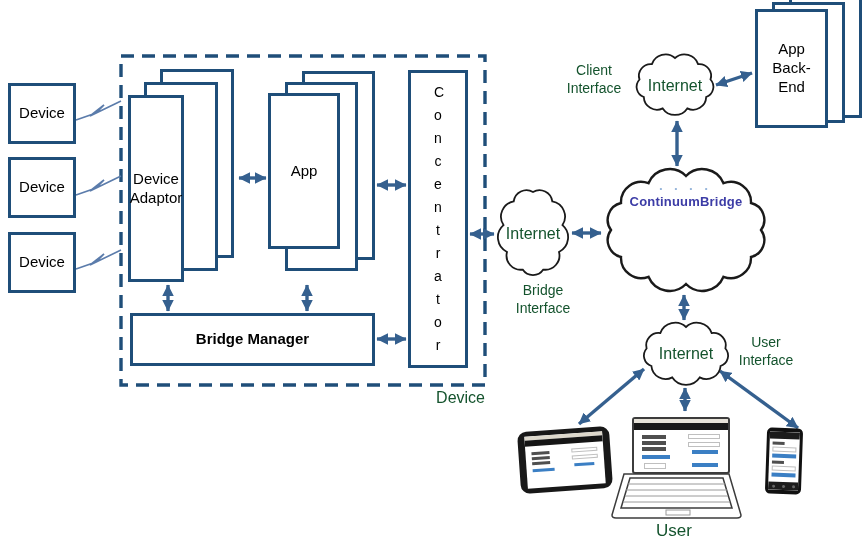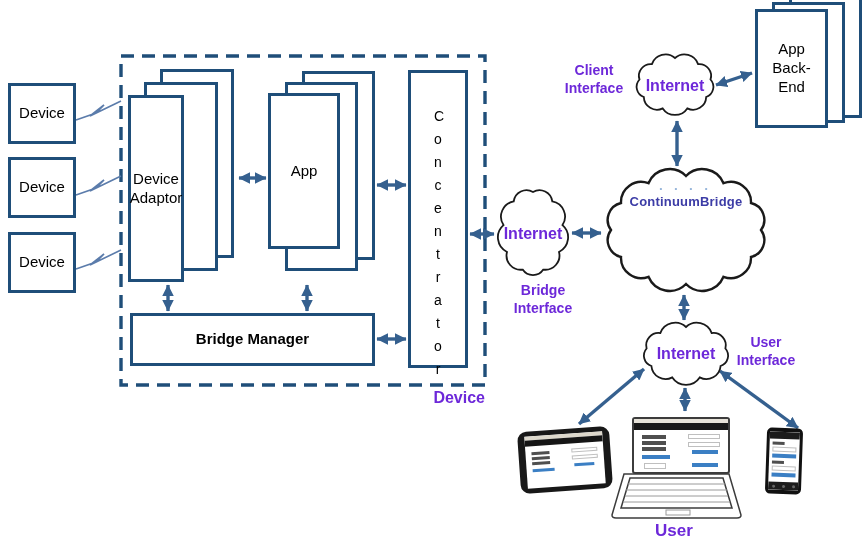--- a/index.html
+++ b/index.html
@@ -1,23 +1,23 @@
 <!DOCTYPE html>
 <html style="--box-border: #1F4E79; --arrow: #35608F; --cloud-outline: #1A1A1A; --logo: #3C3CA6; --logo-dots: #8FB0D8; --screen-accent: #3B7FC4;"><head>
 <meta charset="utf-8">
 <style>
   html,body{margin:0;padding:0;background:#fff;font-family:"Liberation Sans",sans-serif;}
   .stage{position:relative;width:864px;height:555px;background:#fff;overflow:hidden;}
   .layer{position:absolute;left:0;top:0;}
   .box{position:absolute;background:#fff;border:3px solid var(--box-border,#1F4E79);box-sizing:border-box;
        display:flex;align-items:center;justify-content:center;text-align:center;
        font-size:15px;color:#000;line-height:1.25;}
-  .lbl{position:absolute;text-align:center;color:#6d28d9;line-height:1.28;font-size:14px;font-weight:bold;}
+  .lbl{position:absolute;text-align:center;color:#14532d;line-height:1.28;font-size:14px;}
   .vwrap{display:flex;align-items:flex-start;justify-content:center;width:100%;height:100%;padding-top:8px;box-sizing:border-box;}
-  .vtext{width:8px;word-break:break-all;line-height:23px;font-size:14px;text-align:center;margin-top:24px;}
+  .vtext{width:8px;word-break:break-all;line-height:23px;font-size:14px;text-align:center;}
   svg .arrow{stroke:var(--arrow,#35608F);stroke-width:3.4;}
   svg .zig{stroke:#5B7CAB;stroke-width:1.6;fill:none;}
   svg .cloud{fill:#fff;stroke:var(--cloud-outline,#1a1a1a);stroke-width:1.8;}
   svg .cloud-big{stroke-width:2.4;}
   svg .bridge-outline{fill:none;stroke:var(--box-border,#1F4E79);stroke-width:3.4;}
   svg .lap{stroke:#3C3C3C;stroke-width:1.5;fill:#fff;}
   svg .lapline{stroke:#9a9a9a;stroke-width:1;fill:none;}
   svg .ah{fill:var(--arrow,#35608F);}
   .logo{position:absolute;font-weight:bold;font-size:13px;color:var(--logo,#3C3CA6);text-align:center;letter-spacing:.2px;}
   .logo-dots{position:absolute;font-size:8px;color:var(--logo-dots,#8FB0D8);text-align:center;letter-spacing:5px;}

